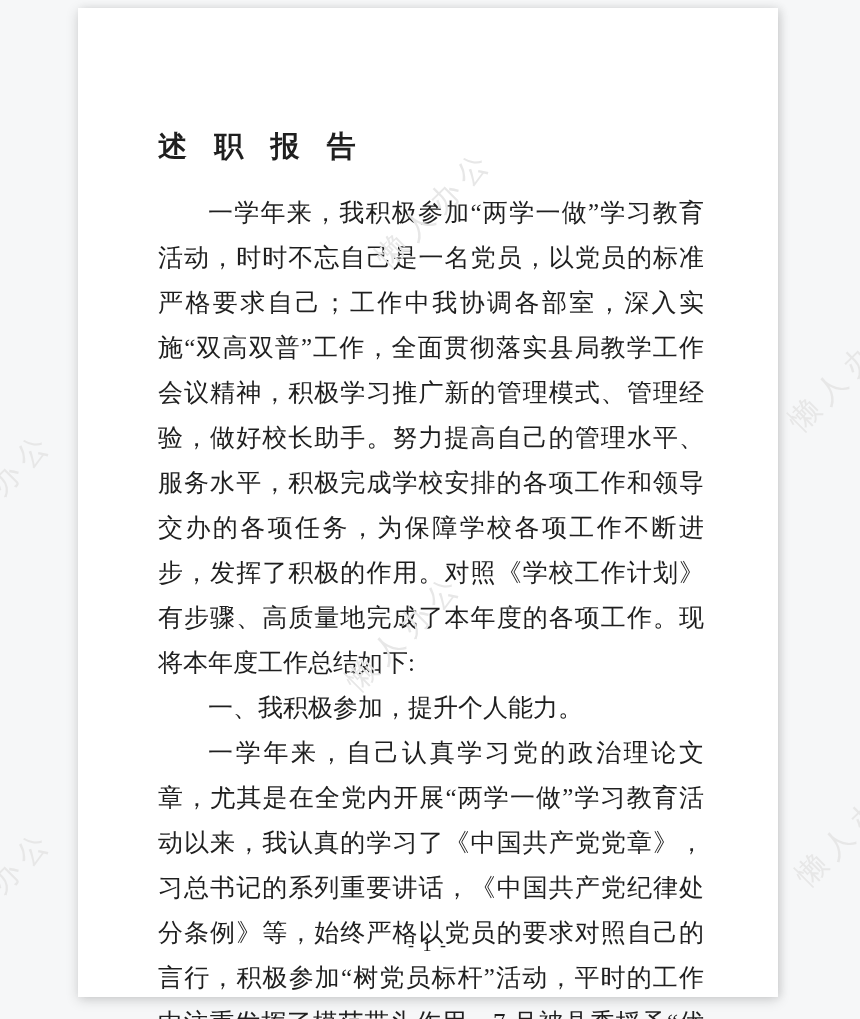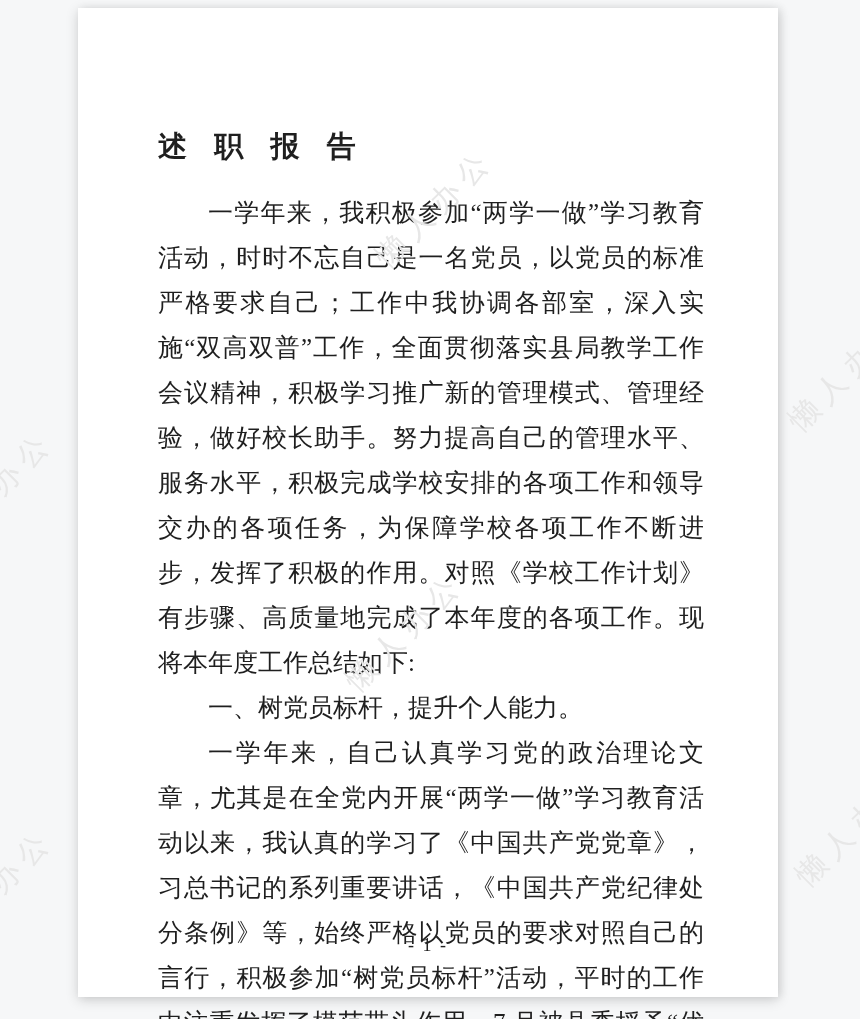--- a/index.html
+++ b/index.html
@@ -73,21 +73,21 @@
 </head>
 <body>
 
 <div class="stage">
 
   <div class="page">
     <div class="content">
       <h1 class="doc-title">述 职 报 告</h1>
       <div class="body-text">
         <p>一学年来，我积极参加“两学一做”学习教育活动，时时不忘自己是一名党员，以党员的标准严格要求自己；工作中我协调各部室，深入实施“双高双普”工作，全面贯彻落实县局教学工作会议精神，积极学习推广新的管理模式、管理经验，做好校长助手。努力提高自己的管理水平、服务水平，积极完成学校安排的各项工作和领导交办的各项任务，为保障学校各项工作不断进步，发挥了积极的作用。对照《学校工作计划》有步骤、高质量地完成了本年度的各项工作。现将本年度工作总结如下:</p>
-        <p>一、树党员标杆，提升个人能力。</p>
+        <p>一、我积极参加，提升个人能力。</p>
         <p>一学年来，自己认真学习党的政治理论文章，尤其是在全党内开展“两学一做”学习教育活动以来，我认真的学习了《中国共产党党章》，习总书记的系列重要讲话，《中国共产党纪律处分条例》等，始终严格以党员的要求对照自己的言行，积极参加“树党员标杆”活动，平时的工作中注重发挥了模范带头作用，7 月被县委授予“优秀党员”称号。</p>
       </div>
     </div>
     <div class="page-number">- 1 -</div>
   </div>
 
   <div class="watermark-layer">
     <div class="wm wm-a">懒人办公</div>
     <div class="wm wm-b">懒人办公</div>
     <div class="wm wm-c">懒人办公</div>

